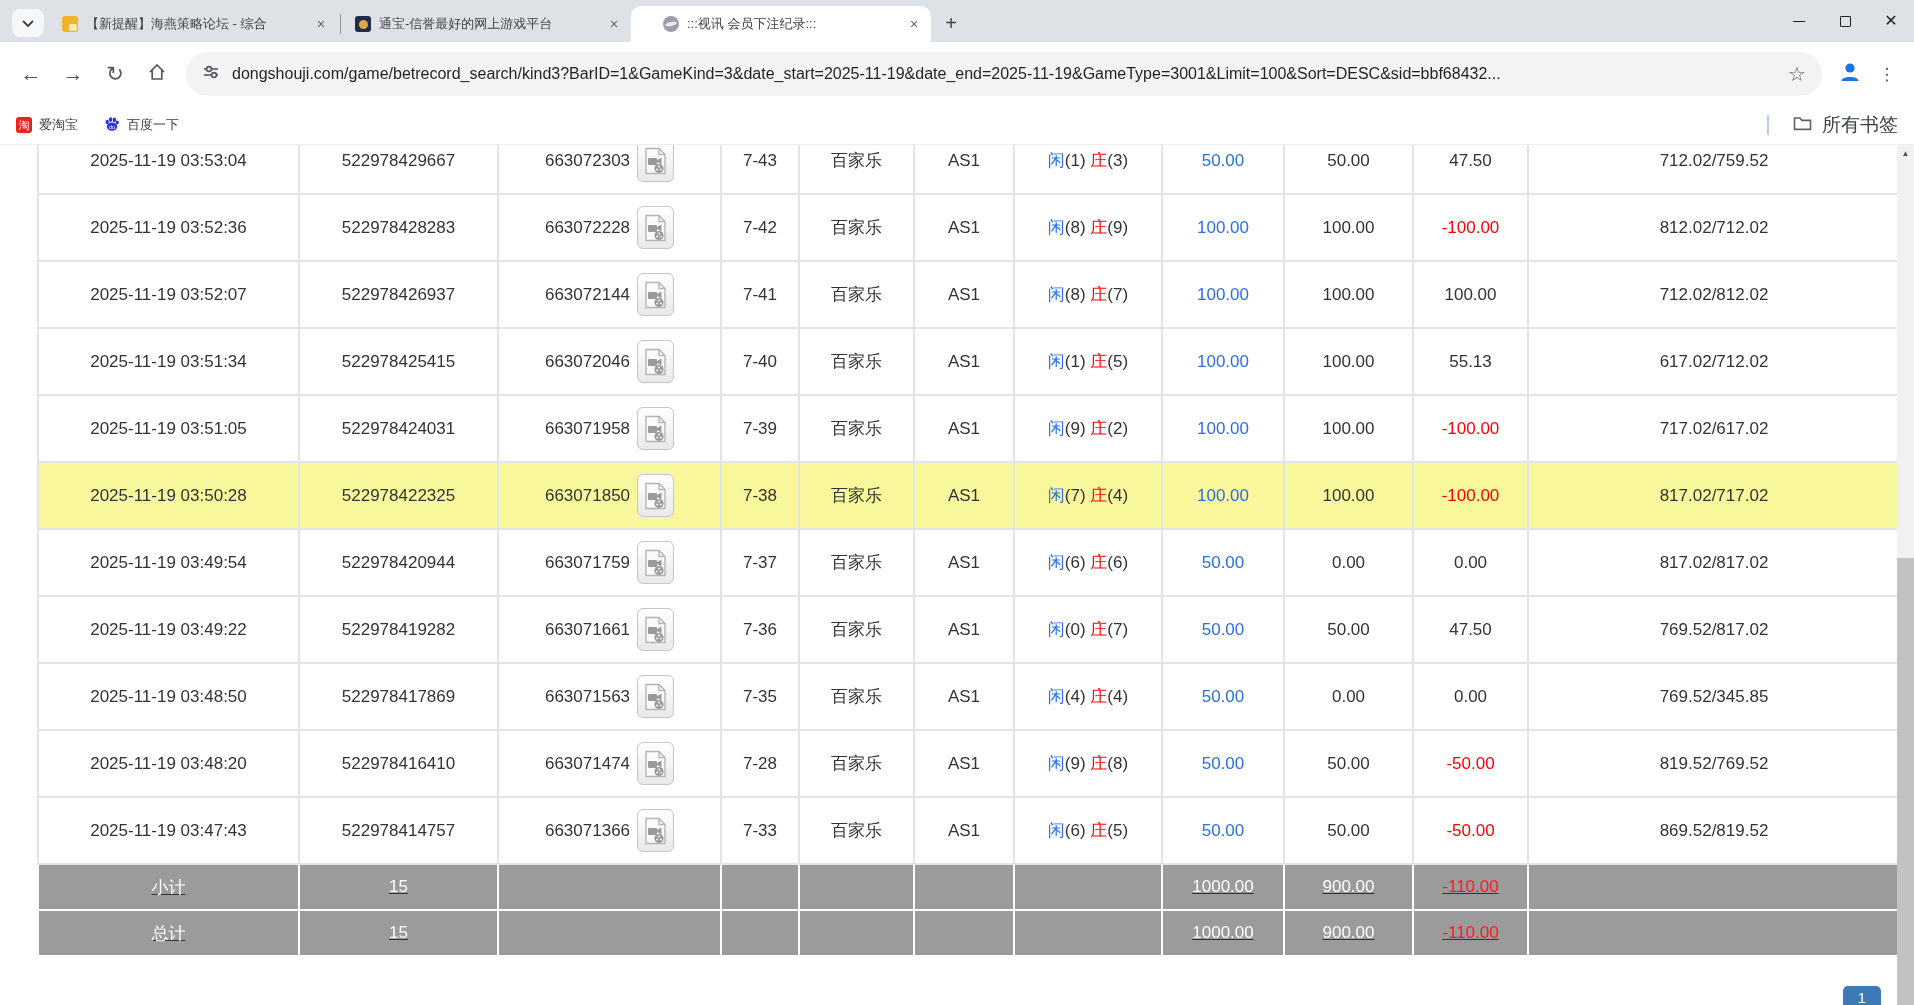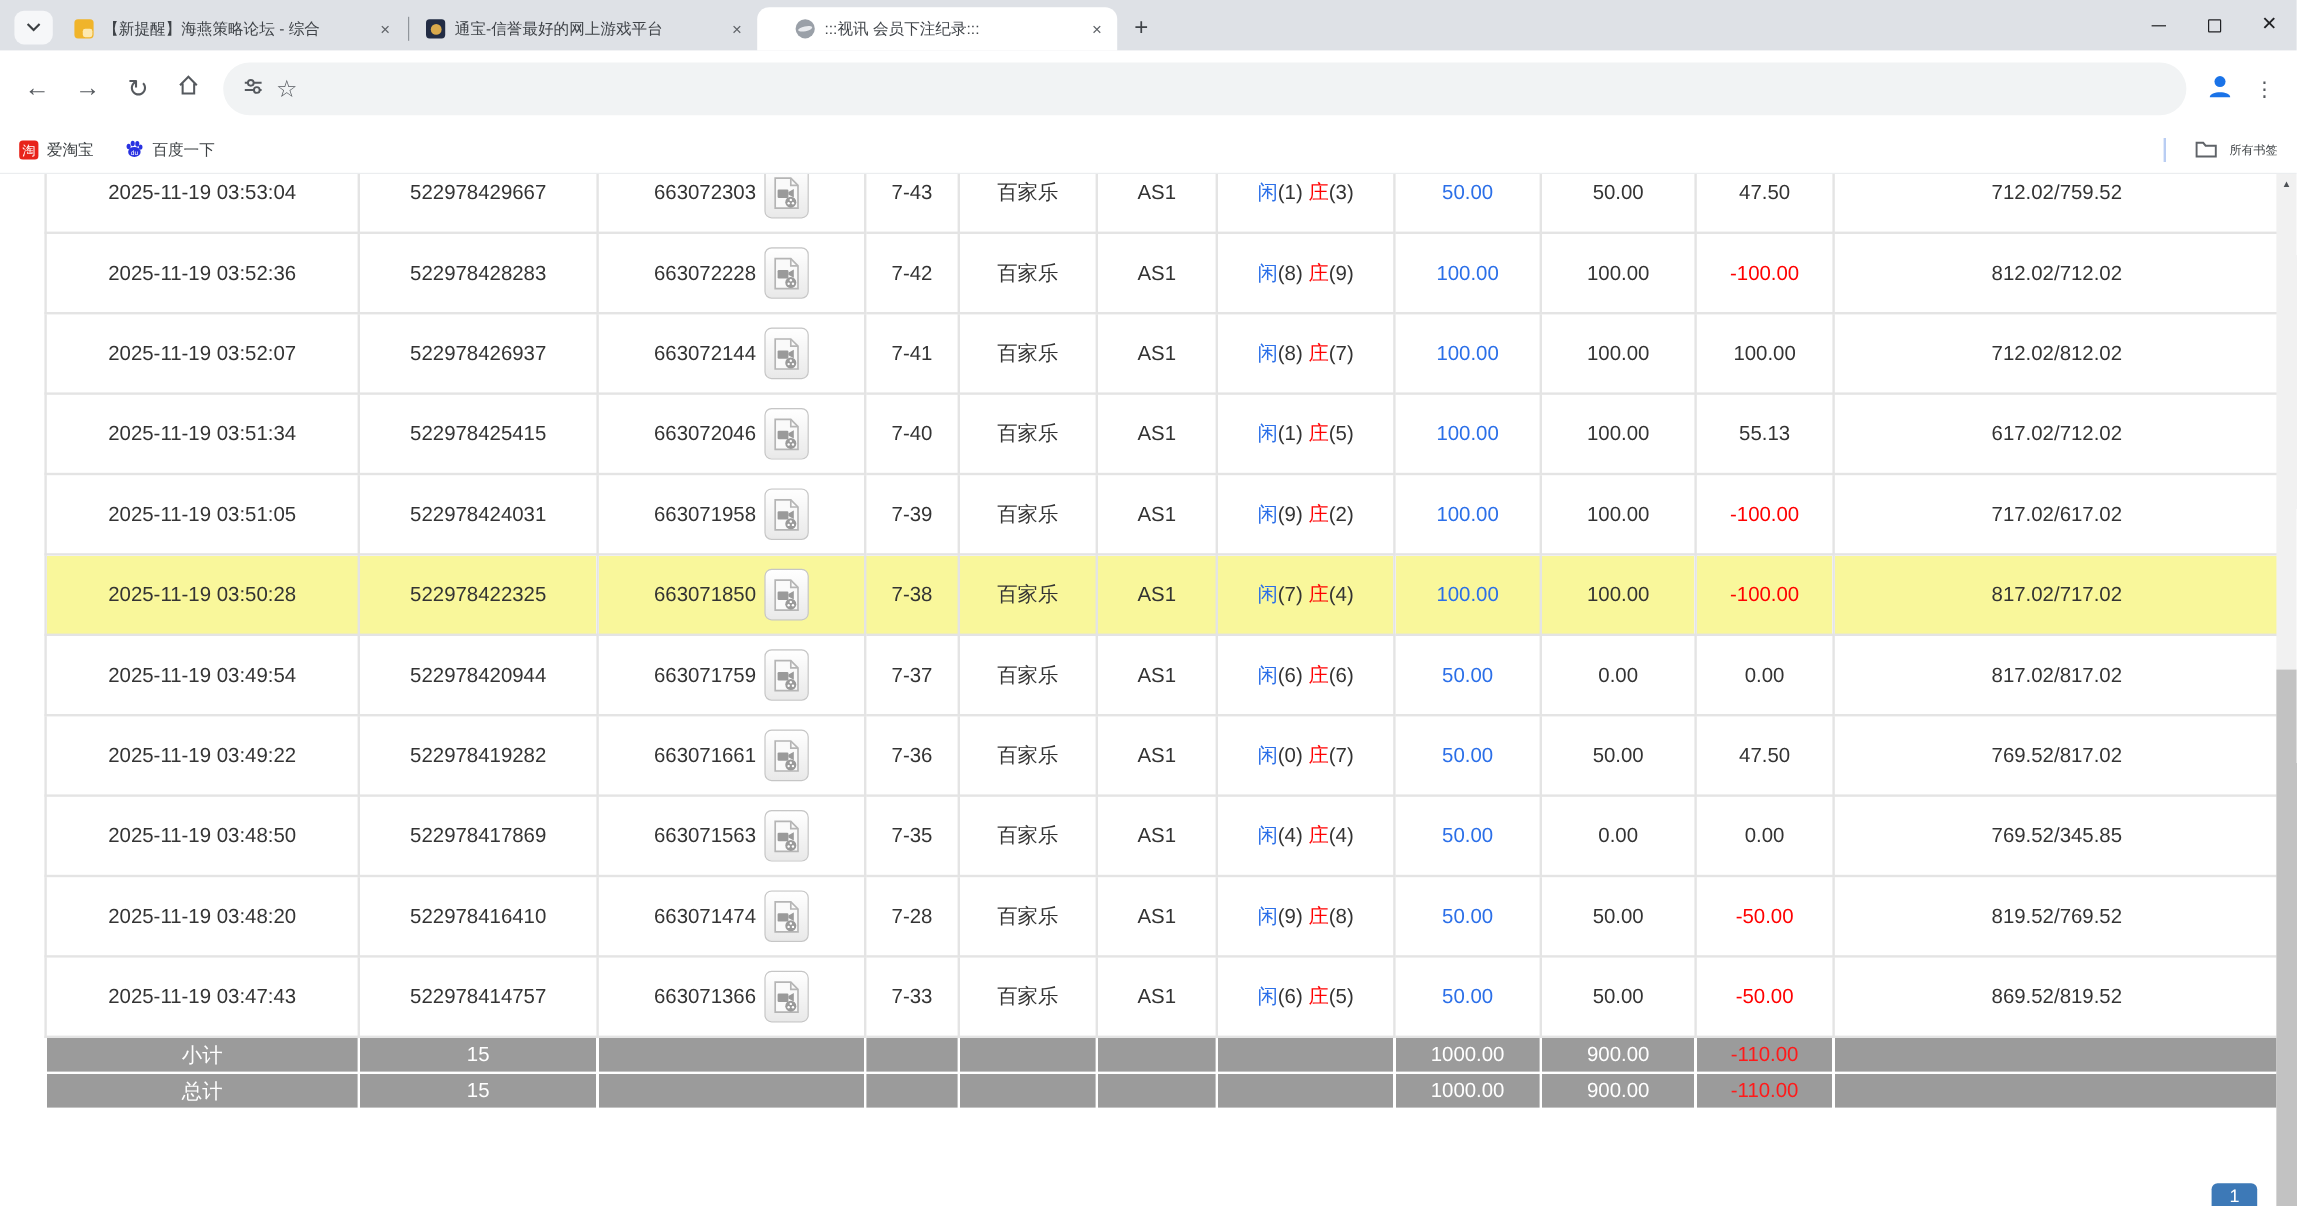--- a/index.html
+++ b/index.html
@@ -46,37 +46,37 @@
     justify-content:center; flex:0 0 auto; }
   .kebab-btn { width:34px; height:40px; display:flex; align-items:center; justify-content:center;
     color:#55595e; font-size:17px; flex:0 0 auto; }
 
   
   .bookmarksbar { height:39px; background:#fff; display:flex; align-items:center;
     padding:0 16px; border-bottom:1px solid #ebedef; }
   .bm-item { display:flex; align-items:center; gap:7px; font-size:13px; color:#3c4043; margin-right:26px; }
   .bm-taobao-icon { width:16px; height:16px; background:#e8231a; border-radius:3px; color:#fff;
     font-size:11px; display:flex; align-items:center; justify-content:center; }
-  .bm-right { margin-left:auto; display:flex; align-items:center; gap:10px; font-size:10px; color:#3c4043; }
+  .bm-right { margin-left:auto; display:flex; align-items:center; gap:10px; font-size:19px; color:#3c4043; }
   .bm-vdivider { width:2px; height:20px; background:#b9cdf3; margin-right:14px; }
 
   
   .viewport { position:relative; height:860px; background:#fff; overflow:hidden;padding-left:22px; }
   table.bets { border-collapse:collapse; table-layout:fixed; width:1862px;
     margin-left:15px; margin-top:-19px; font-size:17px; color:#333; }
   table.bets td { border:2px solid #e4e4e4; text-align:center; vertical-align:middle;
     overflow:hidden; white-space:nowrap; }
   tr.data-row { height:67px; }
   tr.data-row.highlight td { background:#f9f79b; }
   .blue { color:#2b6fe8; }
   .red  { color:#ff0000; }
   .gameno-wrap { display:flex; align-items:center; justify-content:center; gap:7px; }
   .video-btn { width:37px; height:43px; border:1px solid #c6c6c6; border-radius:6px;
     background:linear-gradient(#ffffff,#e9e9e9); display:flex; align-items:center; justify-content:center; }
-  tr.foot-row { height:30px; }
+  tr.foot-row { height:46px;text-decoration:underline; }
   tr.foot-row td { background:#9b9b9b; border:2px solid #ffffff; color:#fff; }
   tr.foot-row td.neg { color:#ff1a1a; }
 
   .page-btn { position:absolute; right:33px; bottom:-15px; width:38px; height:34px;
     background:#3d79b7; border-radius:5px; color:#fff; font-size:15px; display:flex;
     justify-content:center; padding-top:3px; }
 
   .scrollbar { position:absolute; top:0; right:0; width:17px; height:860px; background:#f1f1f1; }
   .sb-up { height:17px; display:flex; align-items:center; justify-content:center;
     font-size:8px; color:#4d5156; }
@@ -149,20 +149,21 @@
     </div>
     <div class="urlbar">
       <span>
         <svg width="18" height="18" viewBox="0 0 18 18">
           <line x1="2" y1="6" x2="16" y2="6" stroke="#55595e" stroke-width="1.6"></line>
           <circle cx="7" cy="6" r="2.4" fill="#f1f3f4" stroke="#55595e" stroke-width="1.6"></circle>
           <line x1="2" y1="12" x2="16" y2="12" stroke="#55595e" stroke-width="1.6"></line>
           <circle cx="12" cy="12" r="2.4" fill="#f1f3f4" stroke="#55595e" stroke-width="1.6"></circle>
         </svg>
       </span>
+      <span class="url-text">dongshouji.com/game/betrecord_search/kind3?BarID=1&amp;GameKind=3&amp;date_start=2025-11-19&amp;date_end=2025-11-19&amp;GameType=3001&amp;Limit=100&amp;Sort=DESC&amp;sid=bbf68432...</span>
       <span class="star-btn">☆</span>
     </div>
     <div class="avatar-btn">
       <span>
         <svg width="26" height="26" viewBox="0 0 26 26">
           <circle cx="13" cy="9" r="4.6" fill="#1a73e8"></circle>
           <path d="M4.5 22 C4.5 16.5 21.5 16.5 21.5 22 Z" fill="#1a73e8"></path>
         </svg>
       </span>
     </div>

